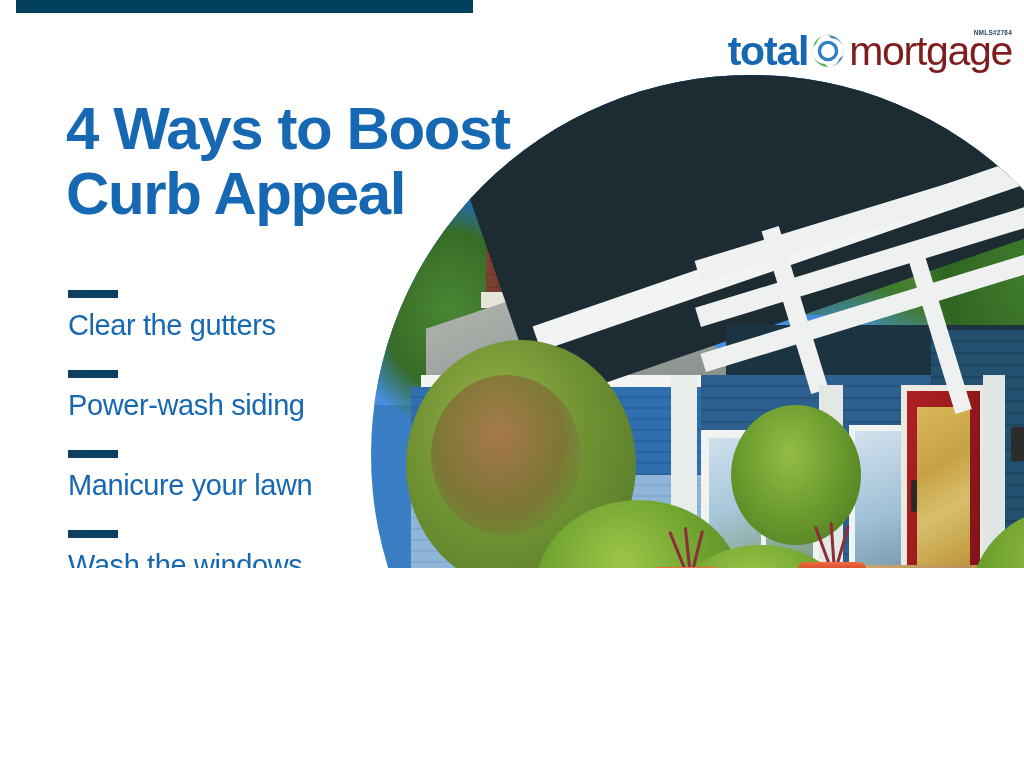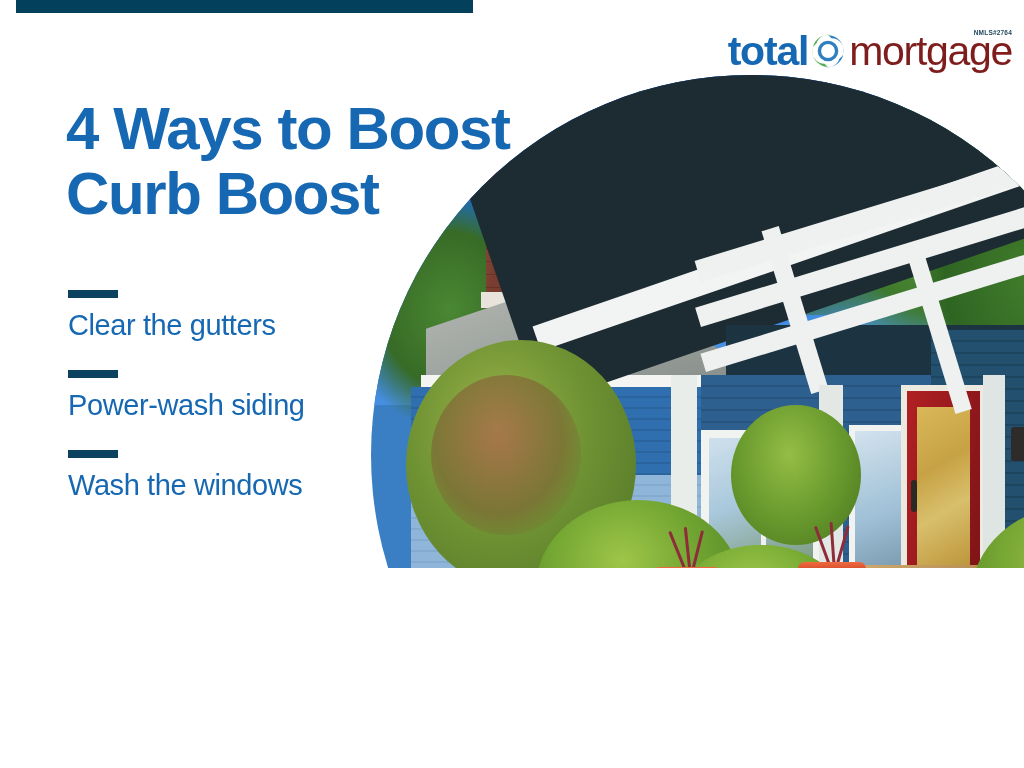--- a/index.html
+++ b/index.html
@@ -422,31 +422,35 @@
           <circle cx="20" cy="20" r="8.6" fill="none" stroke="#2f7fc1" stroke-width="3.4"></circle>
         </svg>
       </span>
       <span class="logo-mortgage">mortgage</span>
       <span class="logo-nmls">NMLS#2764</span>
     </div>
   </div>
 
   <h1 class="title">
     <span>4 Ways to Boost</span><br>
-    <span>Curb Boost</span>
+    <span>Curb Appeal</span>
   </h1>
 
   <div class="bullets">
     <div class="bullet">
       <div class="bullet-dash"></div>
       <div class="bullet-text">Clear the gutters</div>
     </div>
     <div class="bullet">
       <div class="bullet-dash"></div>
       <div class="bullet-text">Power-wash siding</div>
     </div>
     <div class="bullet">
       <div class="bullet-dash"></div>
+      <div class="bullet-text">Manicure your lawn</div>
+    </div>
+    <div class="bullet">
+      <div class="bullet-dash"></div>
       <div class="bullet-text">Wash the windows</div>
     </div>
   </div>
 
 </div>
 
 </body></html>

